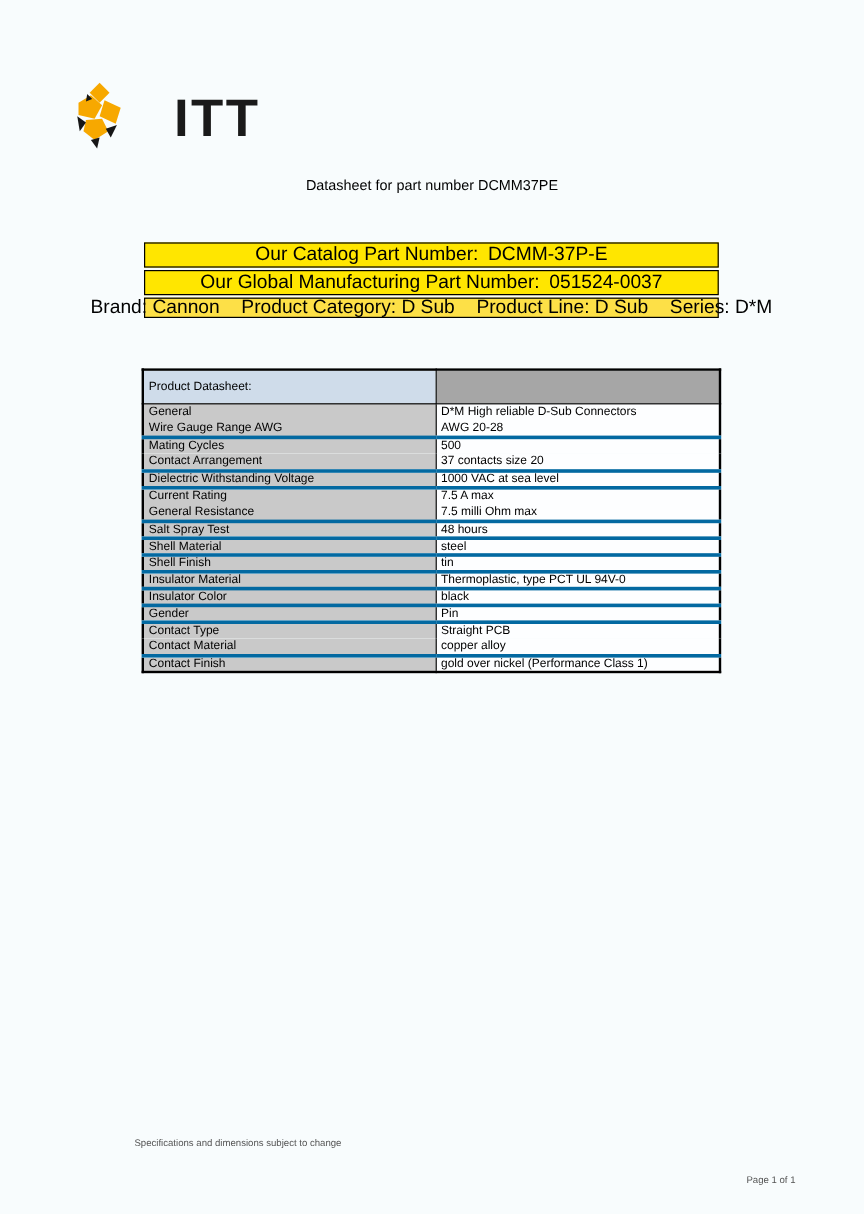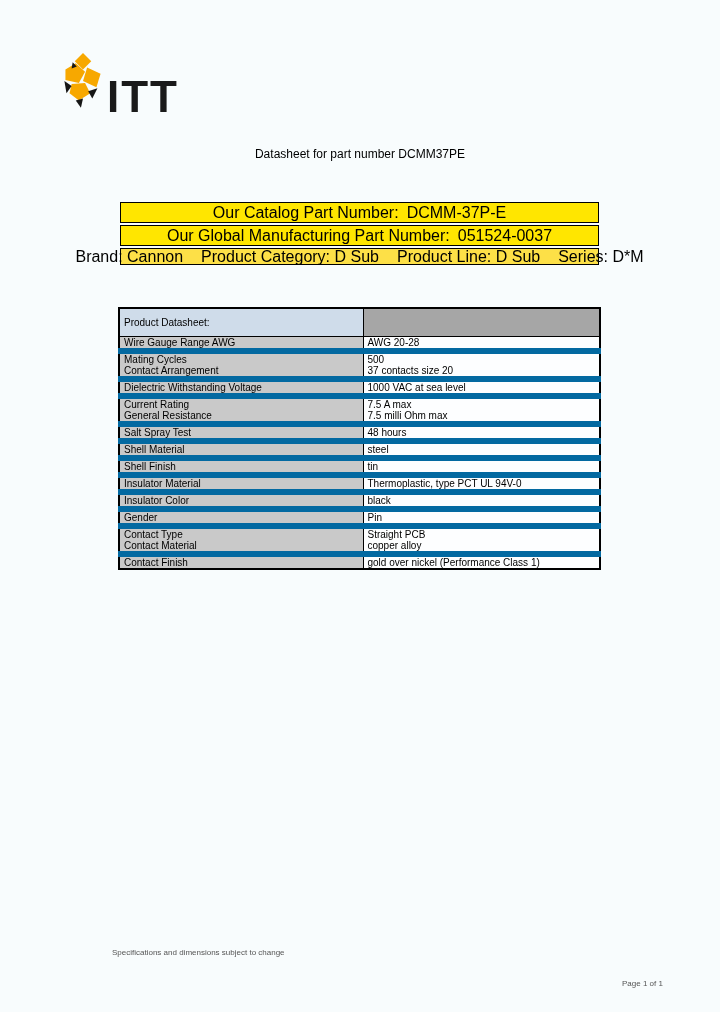--- a/index.html
+++ b/index.html
@@ -6,21 +6,21 @@
   body {
     width:720px; height:1012px;
     position:relative;
     background:#F8FCFD;
     font-family:"Liberation Sans", sans-serif;
     color:#000;
     overflow:hidden;
   }
 
   
-  .logo { position:absolute; left:60px; top:52px; display:flex; align-items:flex-end; }
+  .logo { position:absolute; left:60px; top:68px; display:flex; align-items:center;gap:38px; }
   .logo-mark { width:46px; height:62px; display:block; }
   .logo-text {
     font-size:44px; font-weight:bold; color:#1A1A1A;
     letter-spacing:2px; line-height:0.72; margin-left:1px; margin-bottom:1px;
   }
 
   
   .doc-title {
     position:absolute; top:147px; left:0; width:720px;
     text-align:center; font-size:12px; color:#000;
@@ -52,21 +52,21 @@
   .spec-table td {
     height:14px; padding:0 0 0 4px;
     vertical-align:middle;
     white-space:nowrap; overflow:hidden;
   }
   .spec-table td.c-name  { width:244px; background:#C9C9C9; border-right:1px solid #000; }
   .spec-table td.c-value { background:#FDFEFF; }
   .spec-table tr.hdr td { height:28px; border-bottom:1px solid #000; }
   .spec-table tr.hdr td.c-name  { background:#CFDCEA; }
   .spec-table tr.hdr td.c-value { background:#A6A6A6; }
-  .spec-table tr.ge td { border-bottom:6px solid #0369a1; }
+  .spec-table tr.ge td { border-bottom:3px solid #0369a1; }
 
   
   .footer-note {
     position:absolute; left:112px; top:948px;
     font-size:8px; color:#555;
   }
   .page-indicator {
     position:absolute; left:622px; top:979px;
     font-size:8px; color:#555;
   }
@@ -109,20 +109,24 @@
     <span class="seg">Product Line: D Sub</span>
     <span class="seg">Series: D*M</span>
   </div>
 </div>
 
 <table class="spec-table">
   <tbody>
       <tr class="hdr">
     <td class="c-name">Product Datasheet:</td>
     <td class="c-value"></td>
+  </tr>
+  <tr>
+    <td class="c-name">General</td>
+    <td class="c-value">D*M High reliable D-Sub Connectors</td>
   </tr>
   <tr class="ge">
     <td class="c-name">Wire Gauge Range AWG</td>
     <td class="c-value">AWG 20-28</td>
   </tr>
   <tr>
     <td class="c-name">Mating Cycles</td>
     <td class="c-value">500</td>
   </tr>
   <tr class="ge">

